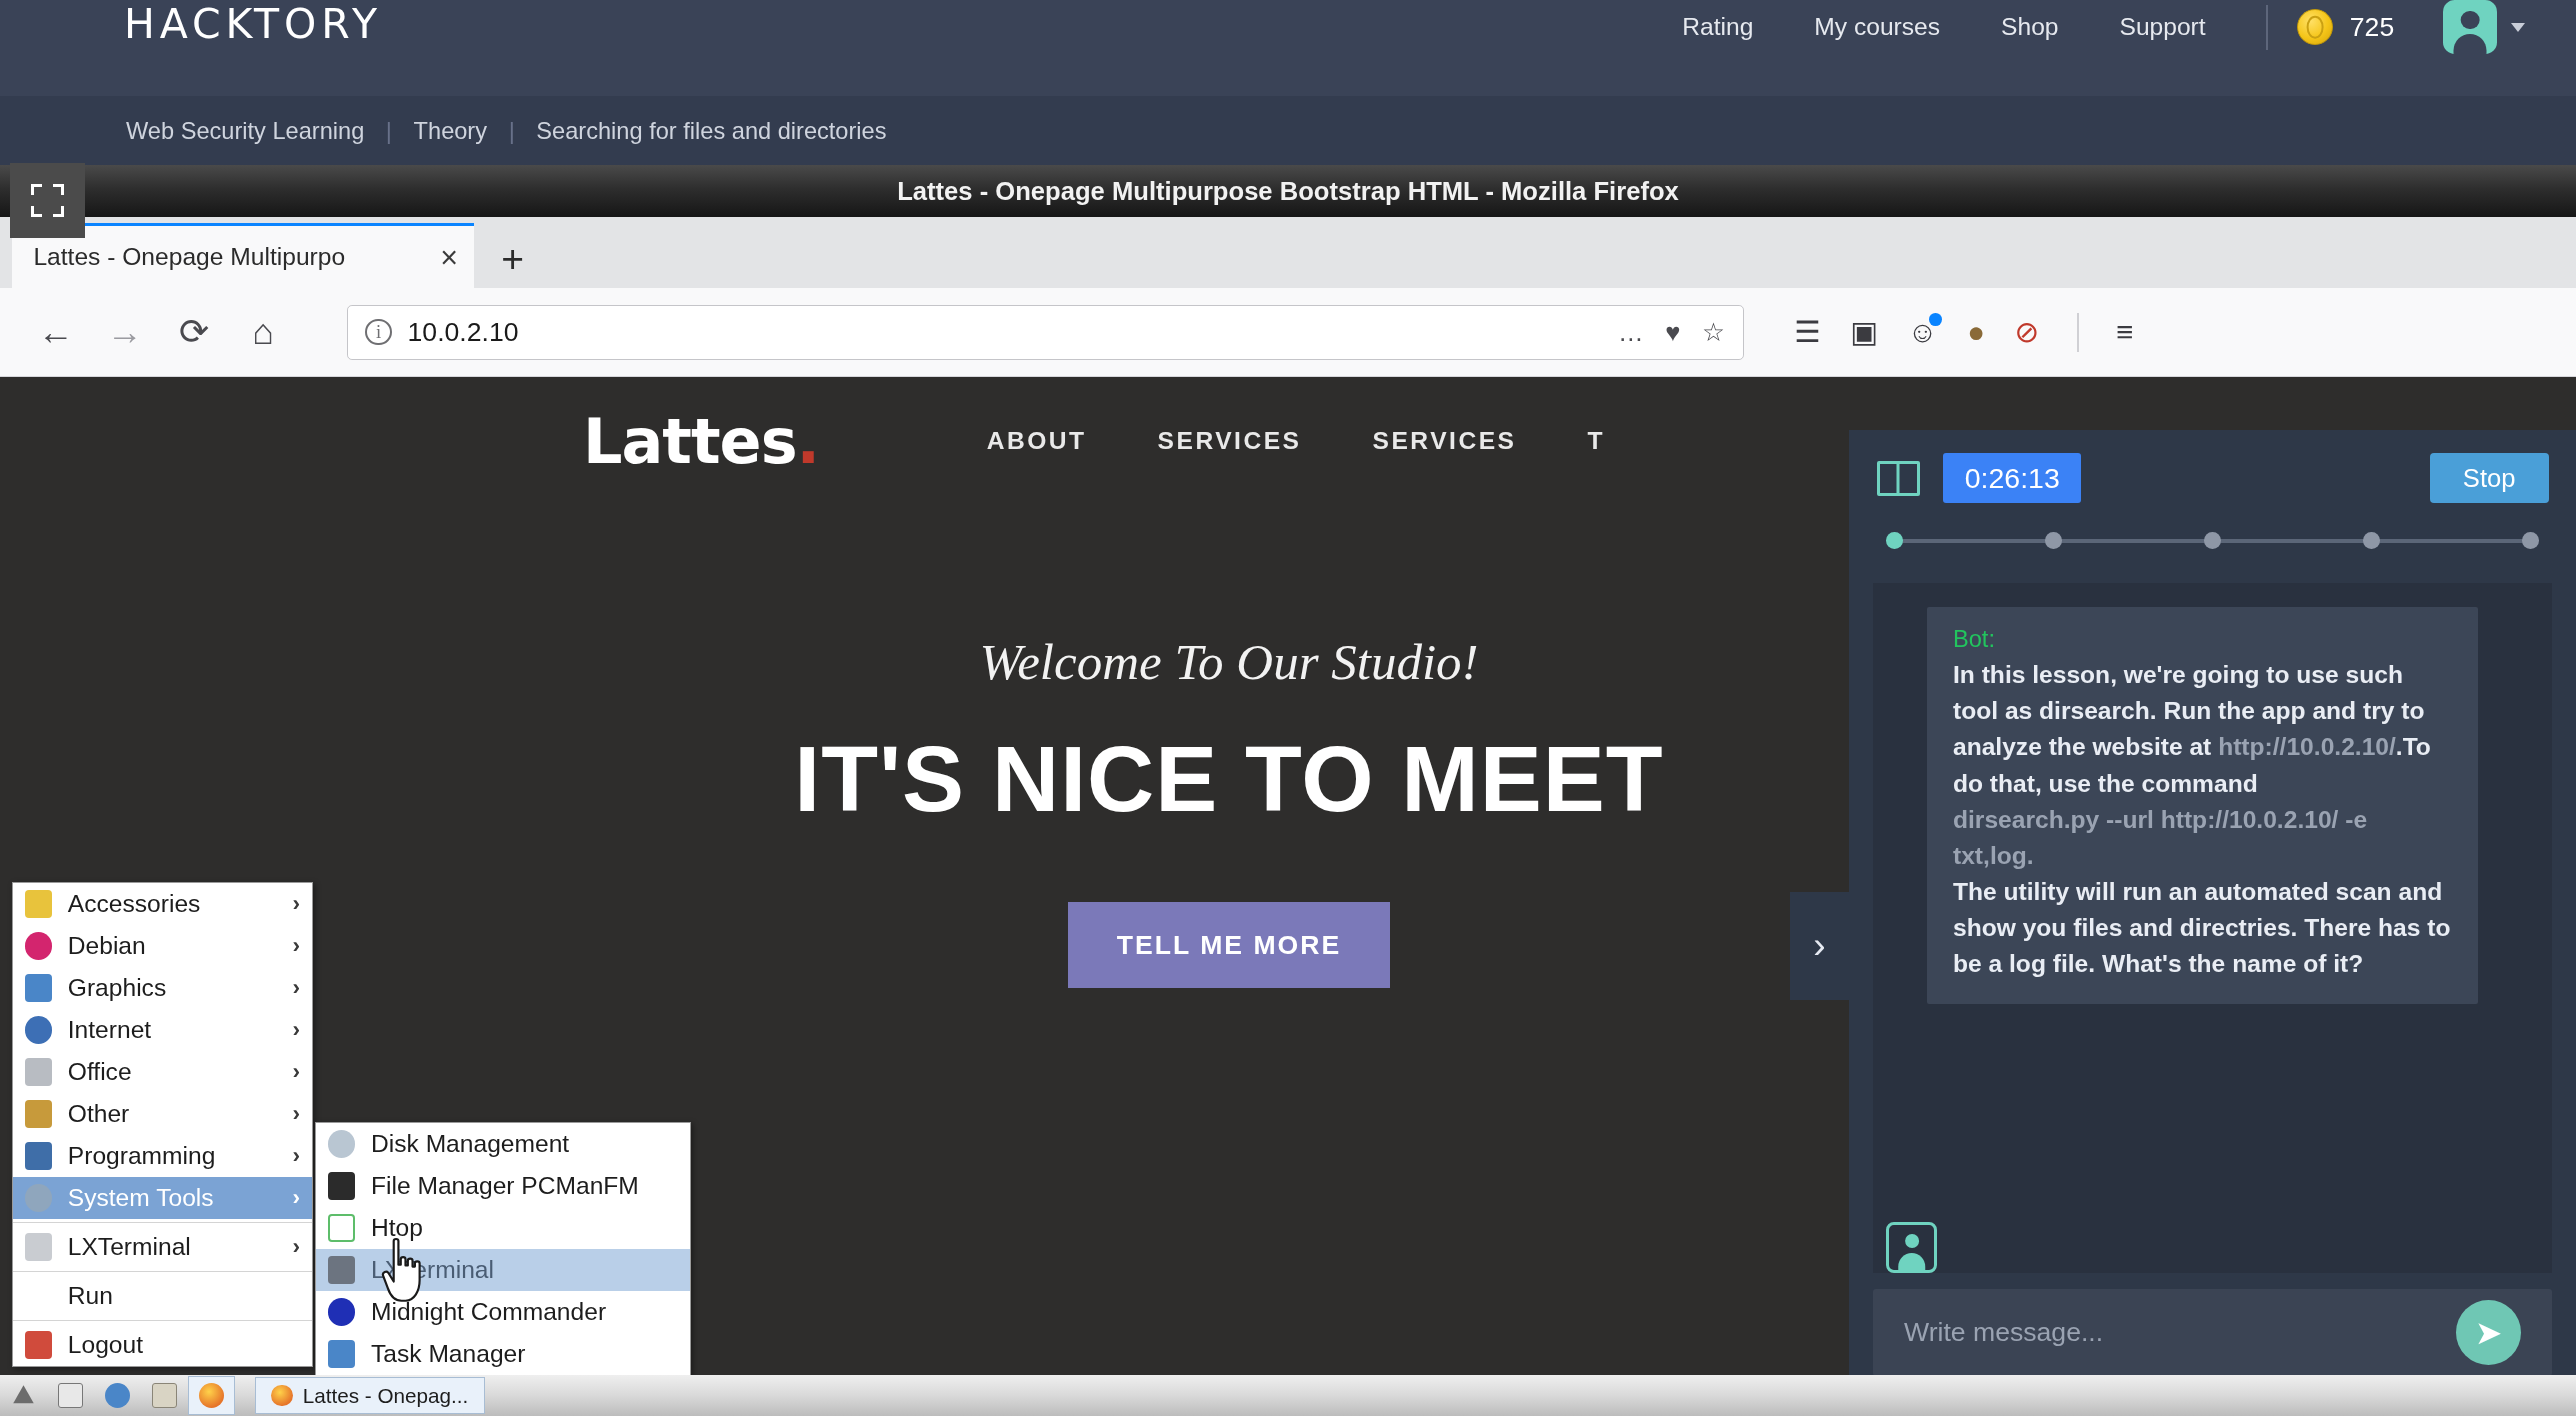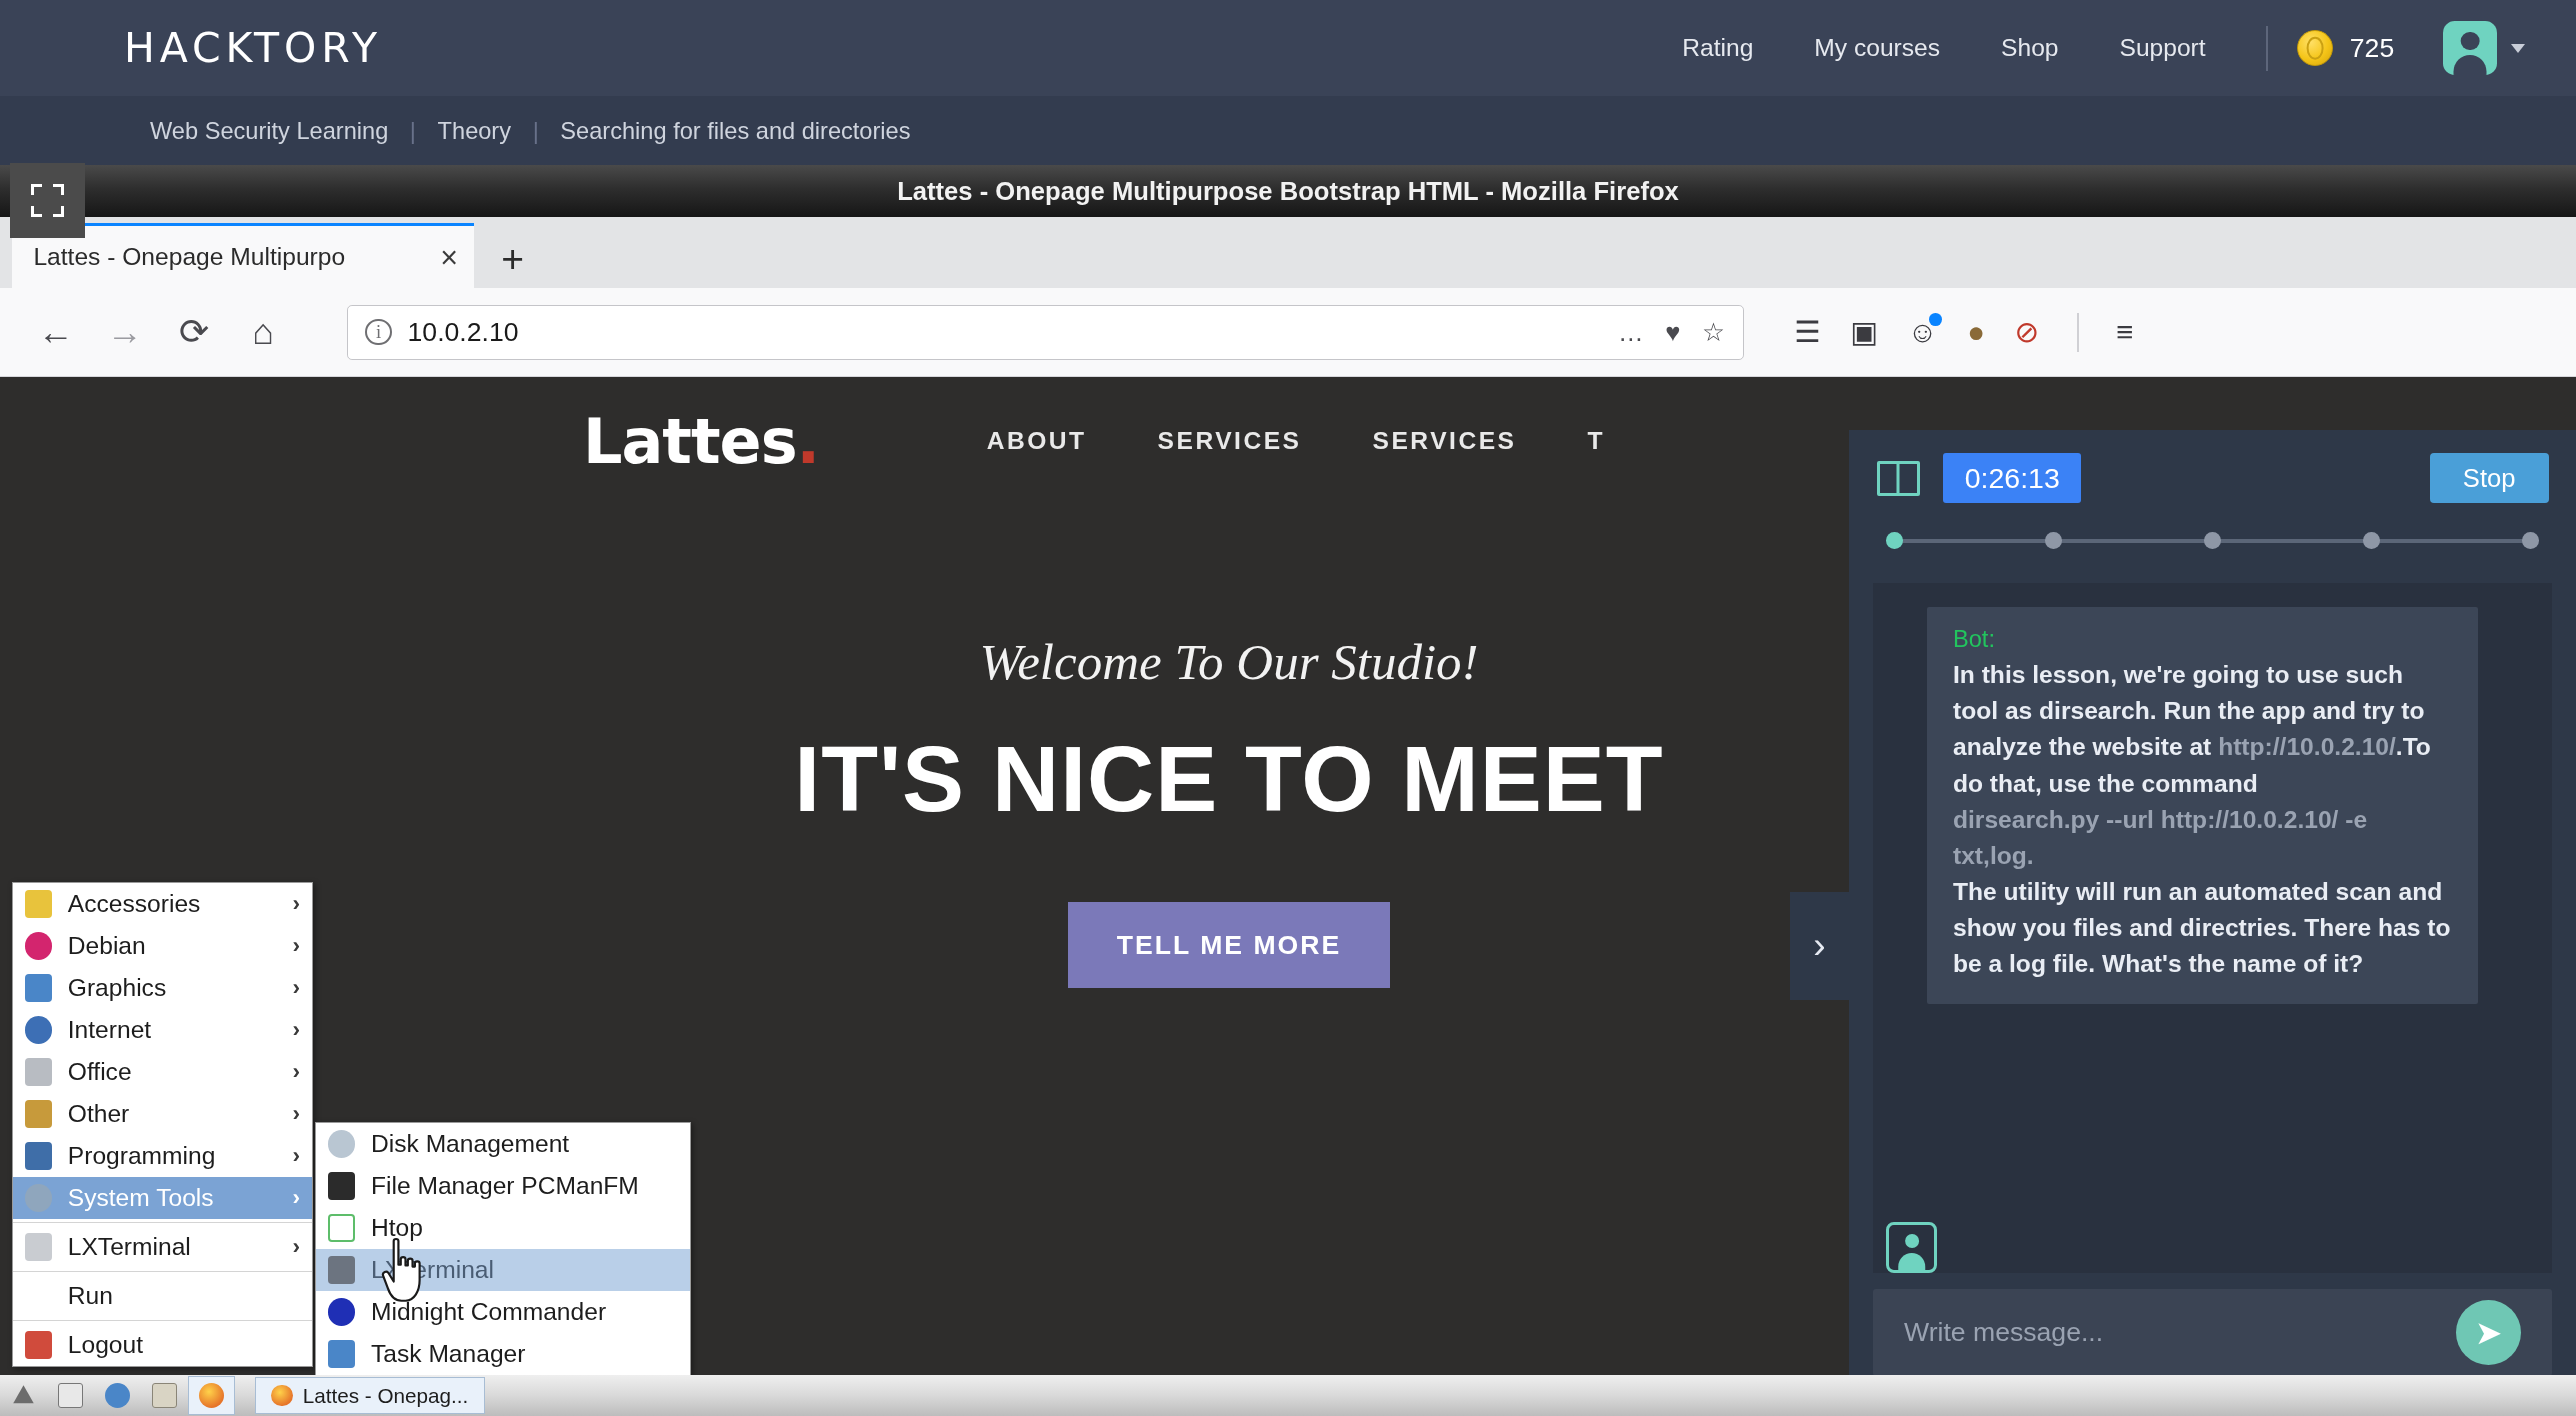--- a/index.html
+++ b/index.html
@@ -7,21 +7,21 @@
   body {
     font-family:"Liberation Sans", sans-serif;
     background:#2b2b2b;
     position:relative;
   }
 
   
   #hacktory-header {
     position:absolute; left:0; top:0; width:2576px; height:96px;
     background:#3a4357;
-    display:flex; align-items:center;
+    display:flex; align-items:flex-start;
   }
   #hacktory-logo {
     margin-left:124px;
     color:#ffffff; font-size:41px; letter-spacing:4.9px; font-weight:400;
     font-family:"DejaVu Sans", sans-serif;
   }
   #hacktory-nav {
     margin-left:auto; display:flex; align-items:center; gap:0px;
     margin-right:51px;
   }
@@ -59,21 +59,21 @@
     width:33px; height:25.6px; border-radius:16.7px 16.7px 0 0; background:#3a4357;
   }
   .caret-down {
     width:0; height:0; border-left:7.9px solid transparent;
     border-right:7.9px solid transparent; border-top:9.8px solid #c8cdd8;
   }
 
   
   #breadcrumb-bar {
     position:absolute; left:0; top:96px; width:2576px; height:71px;
-    background:#333c4f; display:flex; align-items:center;padding-left:24px;
+    background:#333c4f; display:flex; align-items:center;
   }
   #breadcrumb-bar .crumb {
     color:#cfd4de; font-size:23.6px; margin-left:0; white-space:nowrap;
   }
   #breadcrumb-bar .crumb:first-child { margin-left:126px; }
   #breadcrumb-bar .crumb-sep { color:#68718a; margin:0 21.6px; font-size:23.6px; }
 
   
   #firefox-window {
     position:absolute; left:0px; top:165px; width:2576px; height:1251px;

